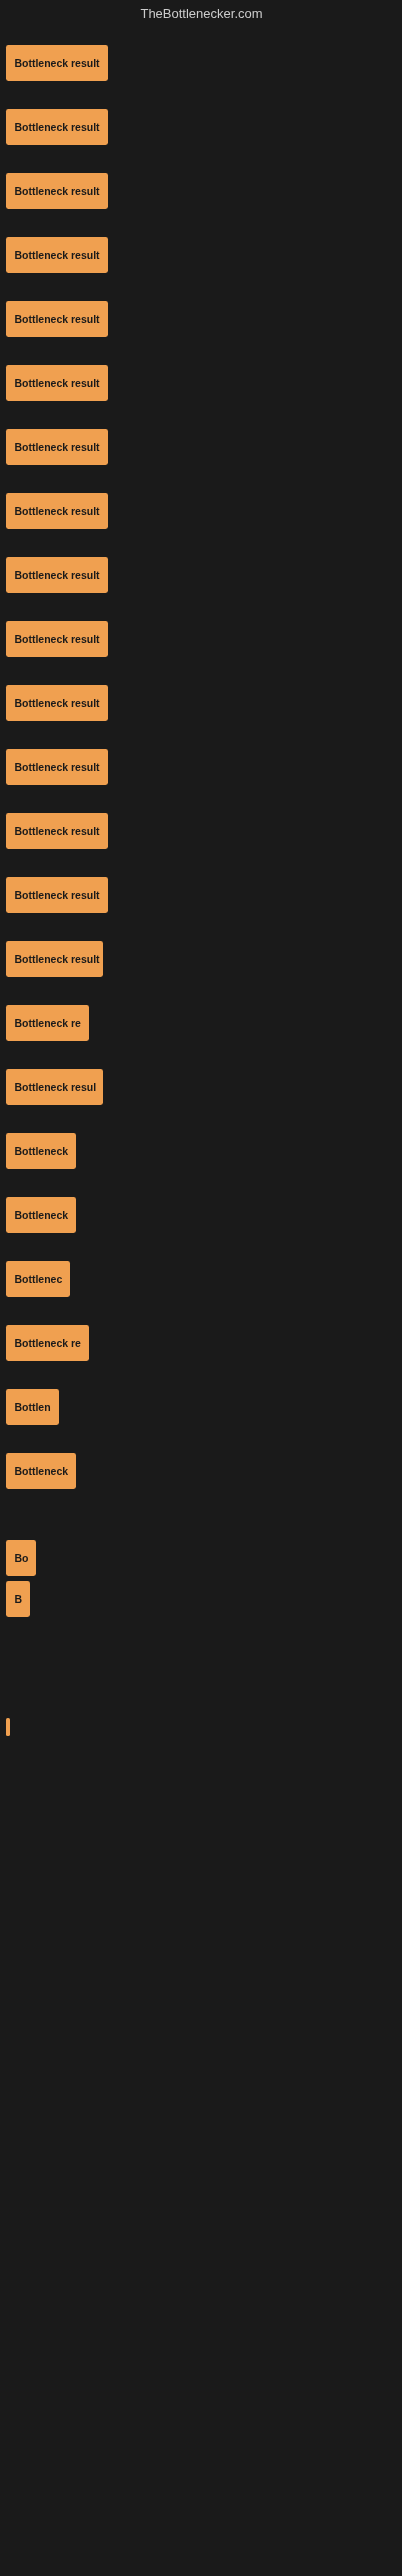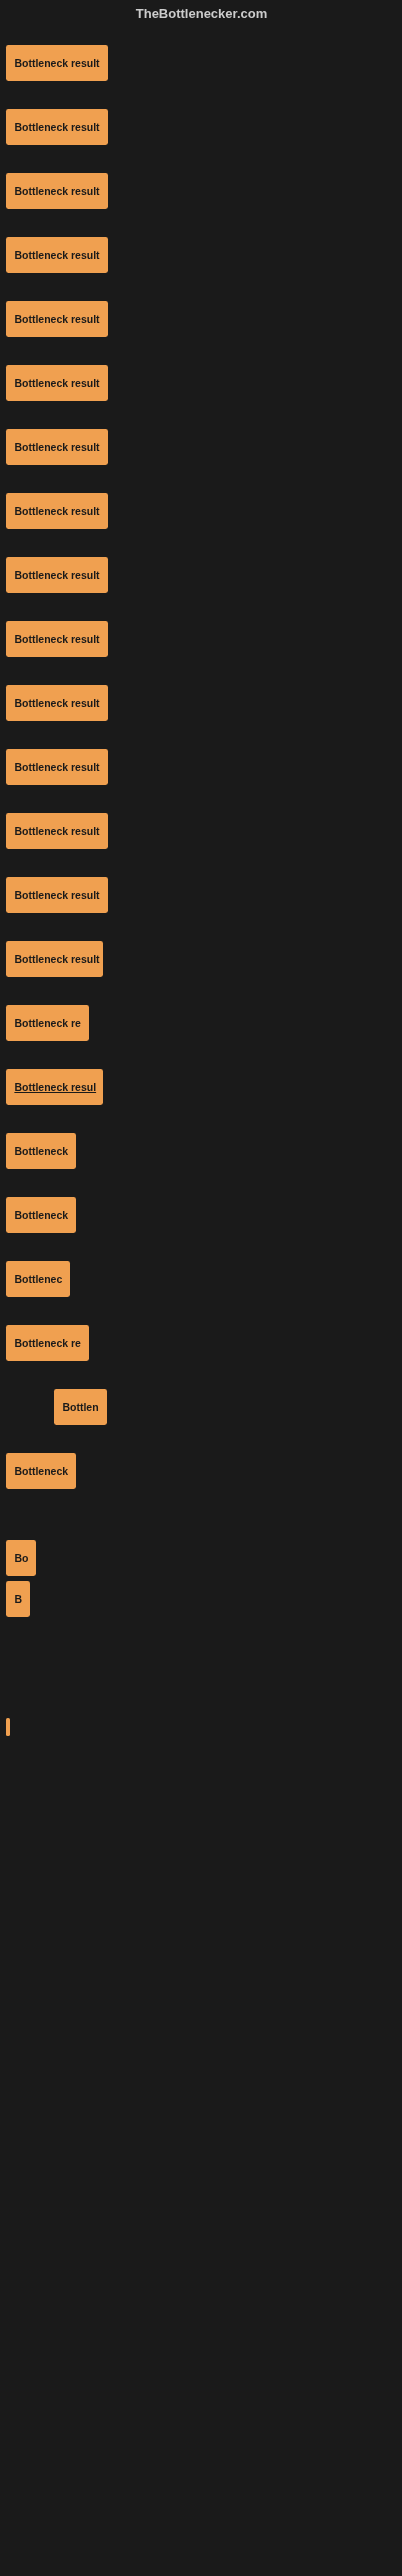--- a/index.html
+++ b/index.html
@@ -12,21 +12,21 @@
       min-height: 2576px;
       background-color: #1a1a1a;
       font-family: Arial, sans-serif;
       position: relative;
     }
     .site-title {
       text-align: center;
       color: #cccccc;
       font-size: 13px;
       padding: 6.4px 0 9.7px 0;
-      font-weight: bold;
+      font-weight: normal;
     }
     .bottleneck-badge {
       display: inline-block;
       background-color: #f0a050;
       color: #1a1a1a;
       font-size: 10.5px;
       font-weight: bold;
       padding: 12px 8px;
       border-radius: 2.4px;
       white-space: nowrap;
@@ -90,36 +90,36 @@
     <div class="result-row">
       <span class="bottleneck-badge" style="max-width: 103px;">Bottleneck result</span>
     </div>
     <div class="result-row">
       <span class="bottleneck-badge" style="max-width: 97px;">Bottleneck result</span>
     </div>
     <div class="result-row">
       <span class="bottleneck-badge" style="max-width: 87px;">Bottleneck re</span>
     </div>
     <div class="result-row">
-      <span class="bottleneck-badge" style="max-width: 97px; text-decoration: underline;">Bottleneck resul</span>
+      <span class="bottleneck-badge" style="max-width: 97px;">Bottleneck resul</span>
     </div>
     <div class="result-row">
       <span class="bottleneck-badge" style="max-width: 79px;">Bottleneck</span>
     </div>
     <div class="result-row">
       <span class="bottleneck-badge" style="max-width: 74px;">Bottleneck</span>
     </div>
     <div class="result-row">
       <span class="bottleneck-badge" style="max-width: 71px; text-align: center;">Bottlenec</span>
     </div>
     <div class="result-row">
       <span class="bottleneck-badge" style="max-width: 87px;">Bottleneck re</span>
     </div>
     <div class="result-row">
-      <span class="bottleneck-badge" style="max-width: 64px; margin-left: 48px;">Bottlen</span>
+      <span class="bottleneck-badge" style="max-width: 64px;">Bottlen</span>
     </div>
     <div class="result-row">
       <span class="bottleneck-badge" style="max-width: 74px;">Bottleneck</span>
     </div>
     <div class="result-row">
       <span class="bottleneck-badge" style="max-width: 39px; margin-top: 45px;">Bo</span>
     </div>
     <div class="result-row">
       <span class="bottleneck-badge" style="max-width: 31px;">B</span>
     </div>

